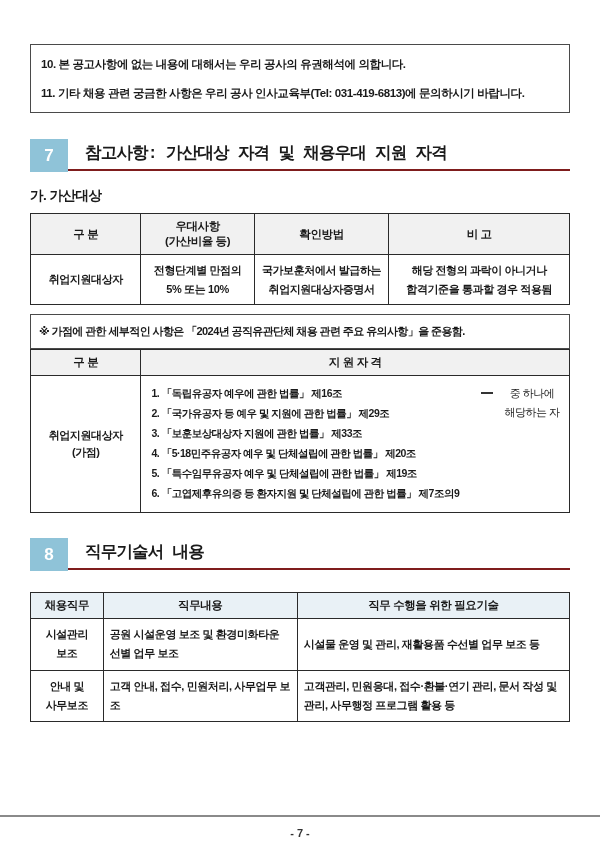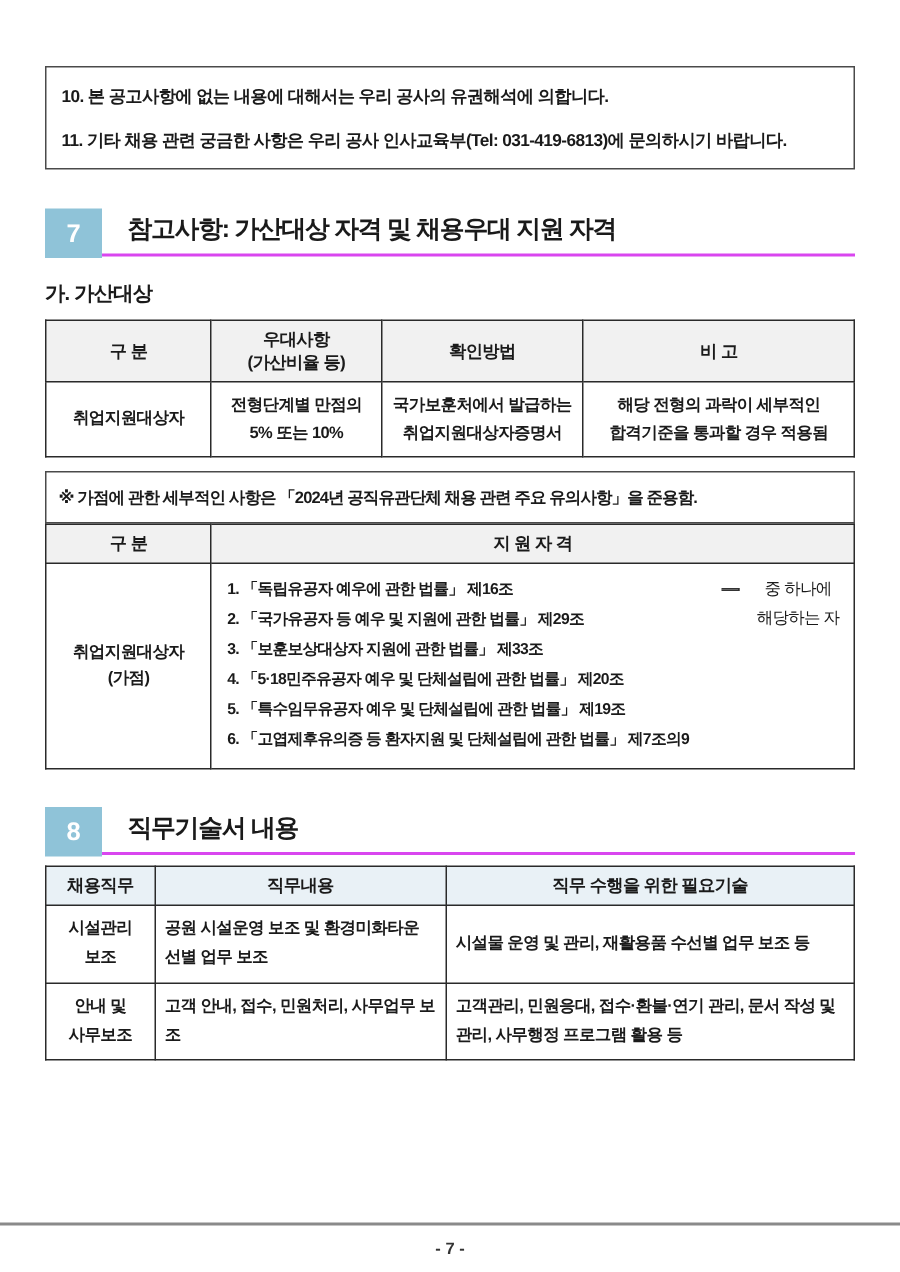--- a/index.html
+++ b/index.html
@@ -15,21 +15,21 @@
   .notice-line{font-size:11.5px;font-weight:700;letter-spacing:-0.4px;white-space:nowrap;}
   .notice-line + .notice-line{margin-top:14px;}
 
   
   .section-header{display:flex;align-items:flex-end;margin-top:26px;}
   .badge{
     width:38px;height:33px;background:#8fc3d8;color:#ffffff;
     font-size:17px;font-weight:700;display:flex;align-items:center;justify-content:center;
     flex:0 0 auto;
   }
-  .title-wrap{flex:1;border-bottom:2px solid #d946ef;padding:0 0 5px 17px;margin-bottom:1px;}
+  .title-wrap{flex:1;border-bottom:2px solid #7f1d1d;padding:0 0 5px 17px;margin-bottom:1px;font-family:Liberation Mono, monospace;}
   .section-title{font-size:16.5px;font-weight:800;letter-spacing:-0.8px;}
 
   .sub-heading{font-size:13.5px;font-weight:800;letter-spacing:-0.5px;margin:15px 0 8px 0;}
 
   
   table{width:100%;border-collapse:collapse;border:1.6px solid #2a2a2a;table-layout:fixed;}
   th,td{border:1px solid #2a2a2a;letter-spacing:-0.4px;}
   th{background:#f1f1f1;font-weight:800;font-size:11.5px;padding:5px 3px;text-align:center;}
   td{font-size:11px;font-weight:600;padding:6px 6px;vertical-align:middle;}
   .pre{white-space:pre-line;}
@@ -94,21 +94,21 @@
           <th class="pre">비  고</th>
         </tr>
       </thead>
       <tbody>
         <tr>
           <td class="pre" style="font-weight:700;">취업지원대상자</td>
           <td class="pre">전형단계별 만점의
 5% 또는 10%</td>
           <td class="pre">국가보훈처에서 발급하는
 취업지원대상자증명서</td>
-          <td class="pre">해당 전형의 과락이 세부적인
+          <td class="pre">해당 전형의 과락이 아니거나
 합격기준을 통과할 경우 적용됨</td>
         </tr>
       </tbody>
     </table>
 
     <div class="notes-box">
       <div class="note-line">※  가점에 관한 세부적인 사항은 「2024년 공직유관단체 채용 관련 주요 유의사항」을 준용함.</div>
     </div>
 
 
@@ -146,21 +146,21 @@
       </tbody>
     </table>
 
     <div class="section-header" style="margin-top:25px;">
       <div class="badge">8</div>
       <div class="title-wrap">
         <span class="section-title">직무기술서 내용</span>
       </div>
     </div>
 
-    <table class="t3" style="margin-top:6px;">
+    <table class="t3" style="margin-top:21px;">
       <colgroup>
         <col style="width:13.5%">
           <col style="width:36%">
           <col style="width:50.5%">
       </colgroup>
       <thead>
         <tr>
           <th>채용직무</th>
           <th>직무내용</th>
           <th>직무 수행을 위한 필요기술</th>

